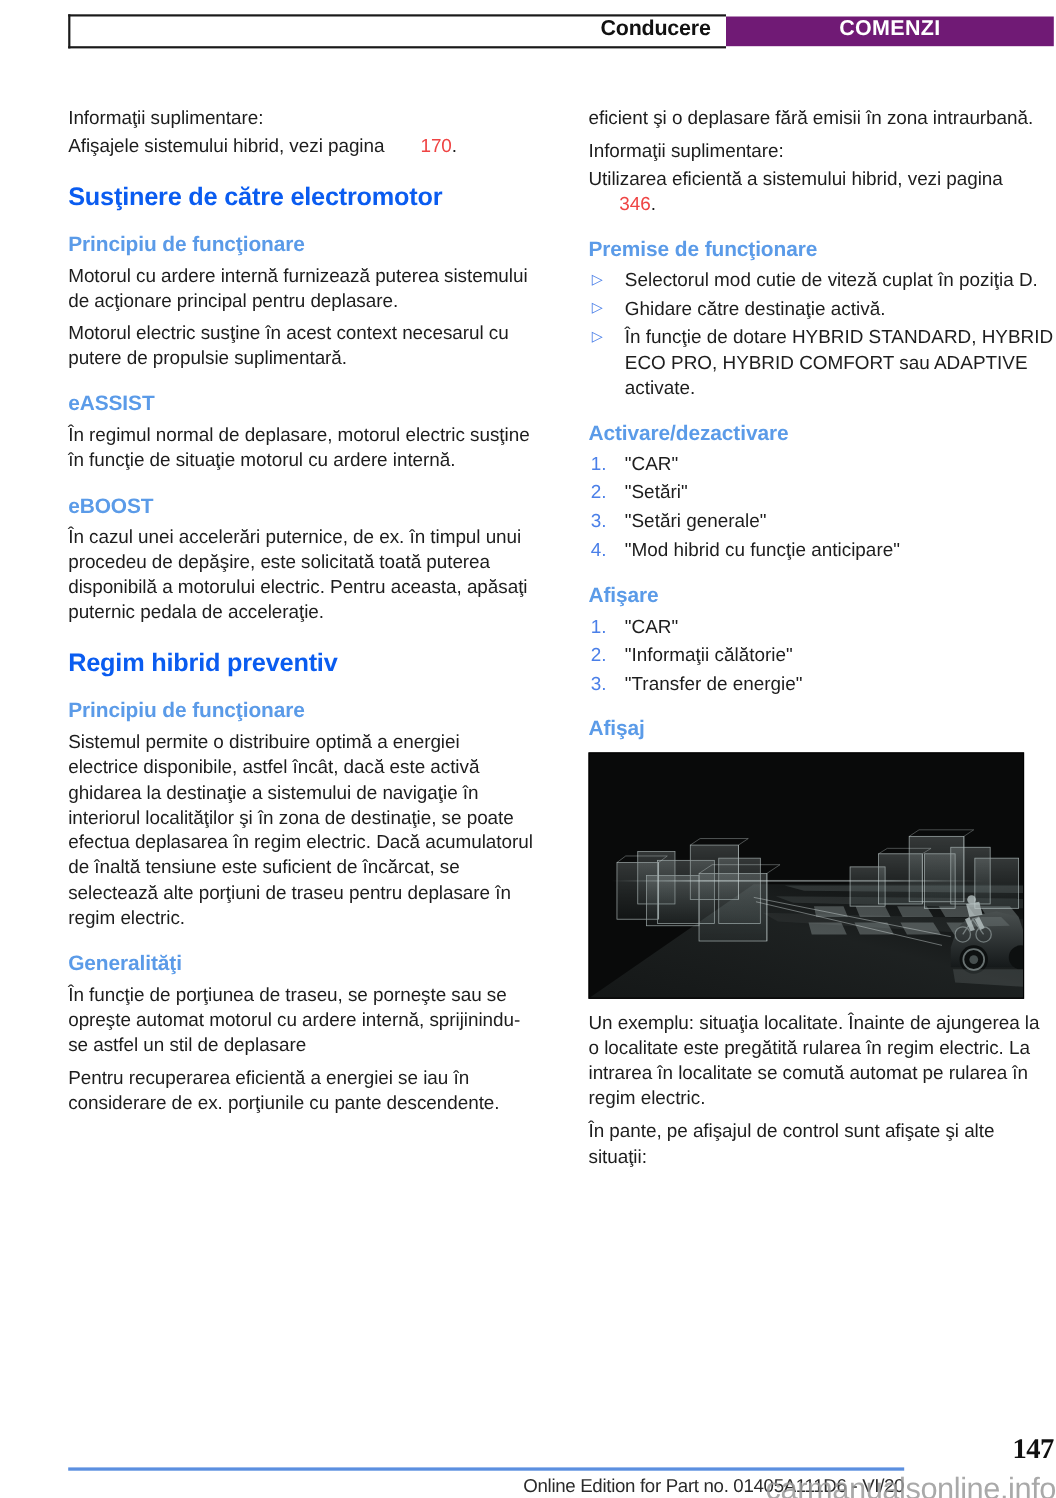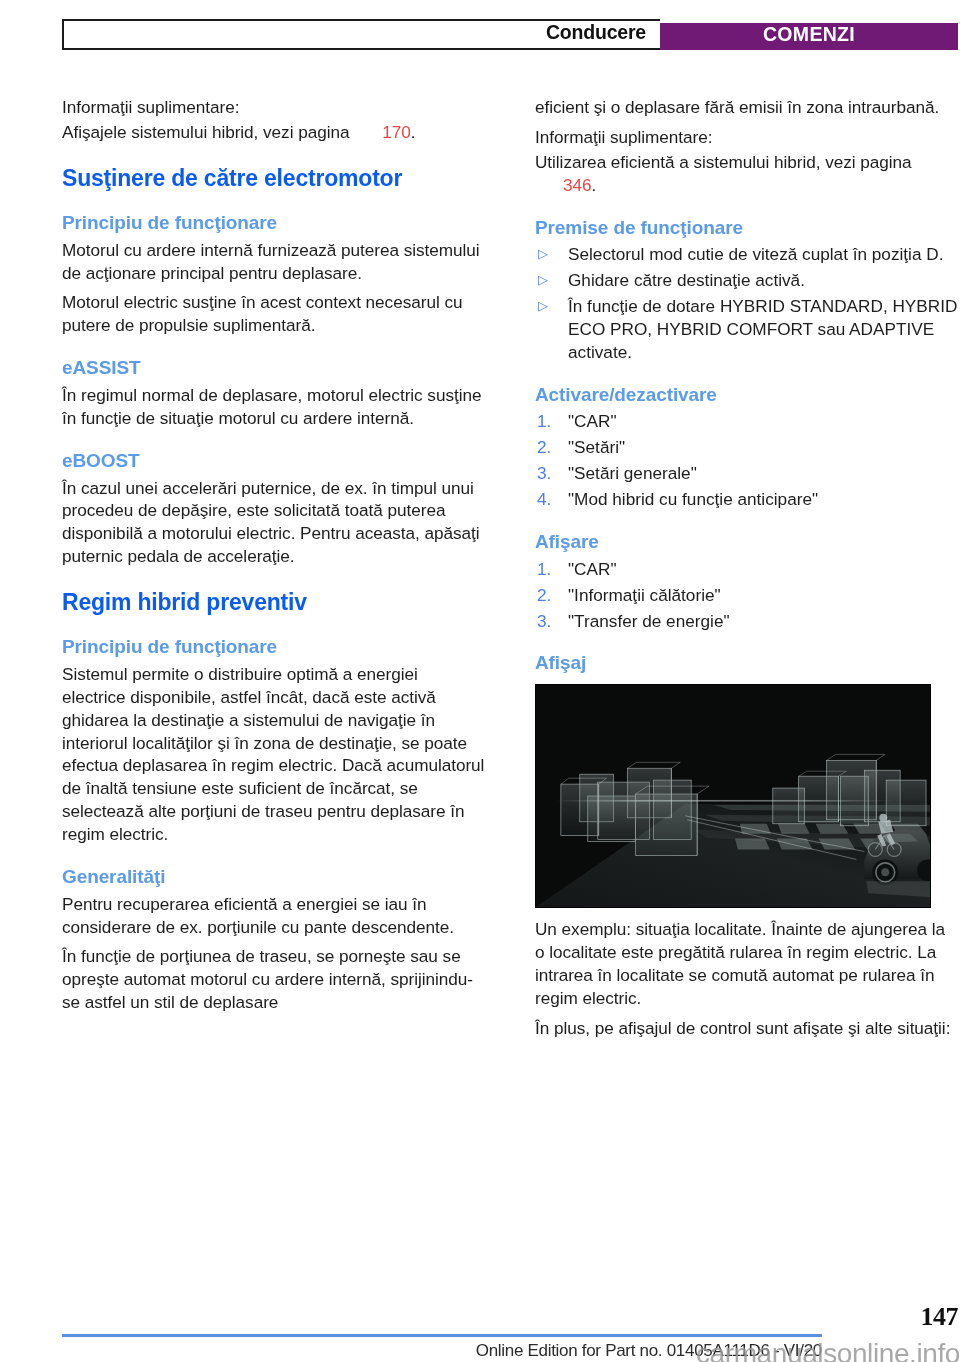--- a/index.html
+++ b/index.html
@@ -16,21 +16,21 @@
   }
 
   
   .header {
     position: absolute;
     left: 62px;
     top: 6px;
     width: 896px;
     height: 44px;
     display: flex;
-    align-items: flex-end;
+    align-items: center;
   }
   .header-chapter {
     flex: 1 1 auto;
     border: 2px solid #1a1a1a;
     border-right: none;
     box-sizing: border-box;
     display: flex;
     align-items: flex-end;
     justify-content: flex-end;
     padding: 0 14px 4px 0;
@@ -222,22 +222,22 @@
 
     <h2 class="h-sub">eBOOST</h2>
     <p class="body">În cazul unei accelerări puternice, de ex. în timpul unui procedeu de depăşire, este solicitată toată puterea disponibilă a motorului electric. Pentru aceasta, apăsaţi puternic pedala de acceleraţie.</p>
 
     <h1 class="h-main">Regim hibrid preventiv</h1>
 
     <h2 class="h-sub">Principiu de funcţionare</h2>
     <p class="body">Sistemul permite o distribuire optimă a energiei electrice disponibile, astfel încât, dacă este activă ghidarea la destinaţie a sistemului de navigaţie în interiorul localităţilor şi în zona de destinaţie, se poate efectua deplasarea în regim electric. Dacă acumulatorul de înaltă tensiune este suficient de încărcat, se selectează alte porţiuni de traseu pentru deplasare în regim electric.</p>
 
     <h2 class="h-sub">Generalităţi</h2>
+    <p class="body">În funcţie de porţiunea de traseu, se porneşte sau se opreşte automat motorul cu ardere internă, sprijinindu-se astfel un stil de deplasare</p>
     <p class="body">Pentru recuperarea eficientă a energiei se iau în considerare de ex. porţiunile cu pante descendente.</p>
-    <p class="body">În funcţie de porţiunea de traseu, se porneşte sau se opreşte automat motorul cu ardere internă, sprijinindu-se astfel un stil de deplasare</p>
 
   </div>
 
   <div class="col">
 
     <p class="body">eficient şi o deplasare fără emisii în zona intraurbană.</p>
     <p class="body tight">Informaţii suplimentare:</p>
     <p class="body"><span>Utilizarea eficientă a sistemului hibrid, vezi pagina </span><span class="pageref">346</span><span>.</span></p>
 
     <h2 class="h-sub">Premise de funcţionare</h2>
@@ -369,21 +369,21 @@
           <path d="M341,166 L350,152 L360,166 M350,152 L356,150"></path>
         </g>
 
         <g opacity="0.16" fill="#aebaba">
           <polygon points="332,198 396,198 396,214 334,210"></polygon>
         </g>
       </svg>
     </div>
 
     <p class="body">Un exemplu: situaţia localitate. Înainte de ajungerea la o localitate este pregătită rularea în regim electric. La intrarea în localitate se comută automat pe rularea în regim electric.</p>
-    <p class="body">În plus, pe afişajul de control sunt afişate şi alte situaţii:</p>
+    <p class="body">În pante, pe afişajul de control sunt afişate şi alte situaţii:</p>
 
   </div>
 </div>
 
 <div class="footer">
   <div class="footer-rule"></div>
   <div class="page-number">147</div>
   <div class="footer-edition">Online Edition for Part no. 01405A111D6 - VI/20</div>
   <div class="watermark">carmanualsonline.info</div>
 </div>

